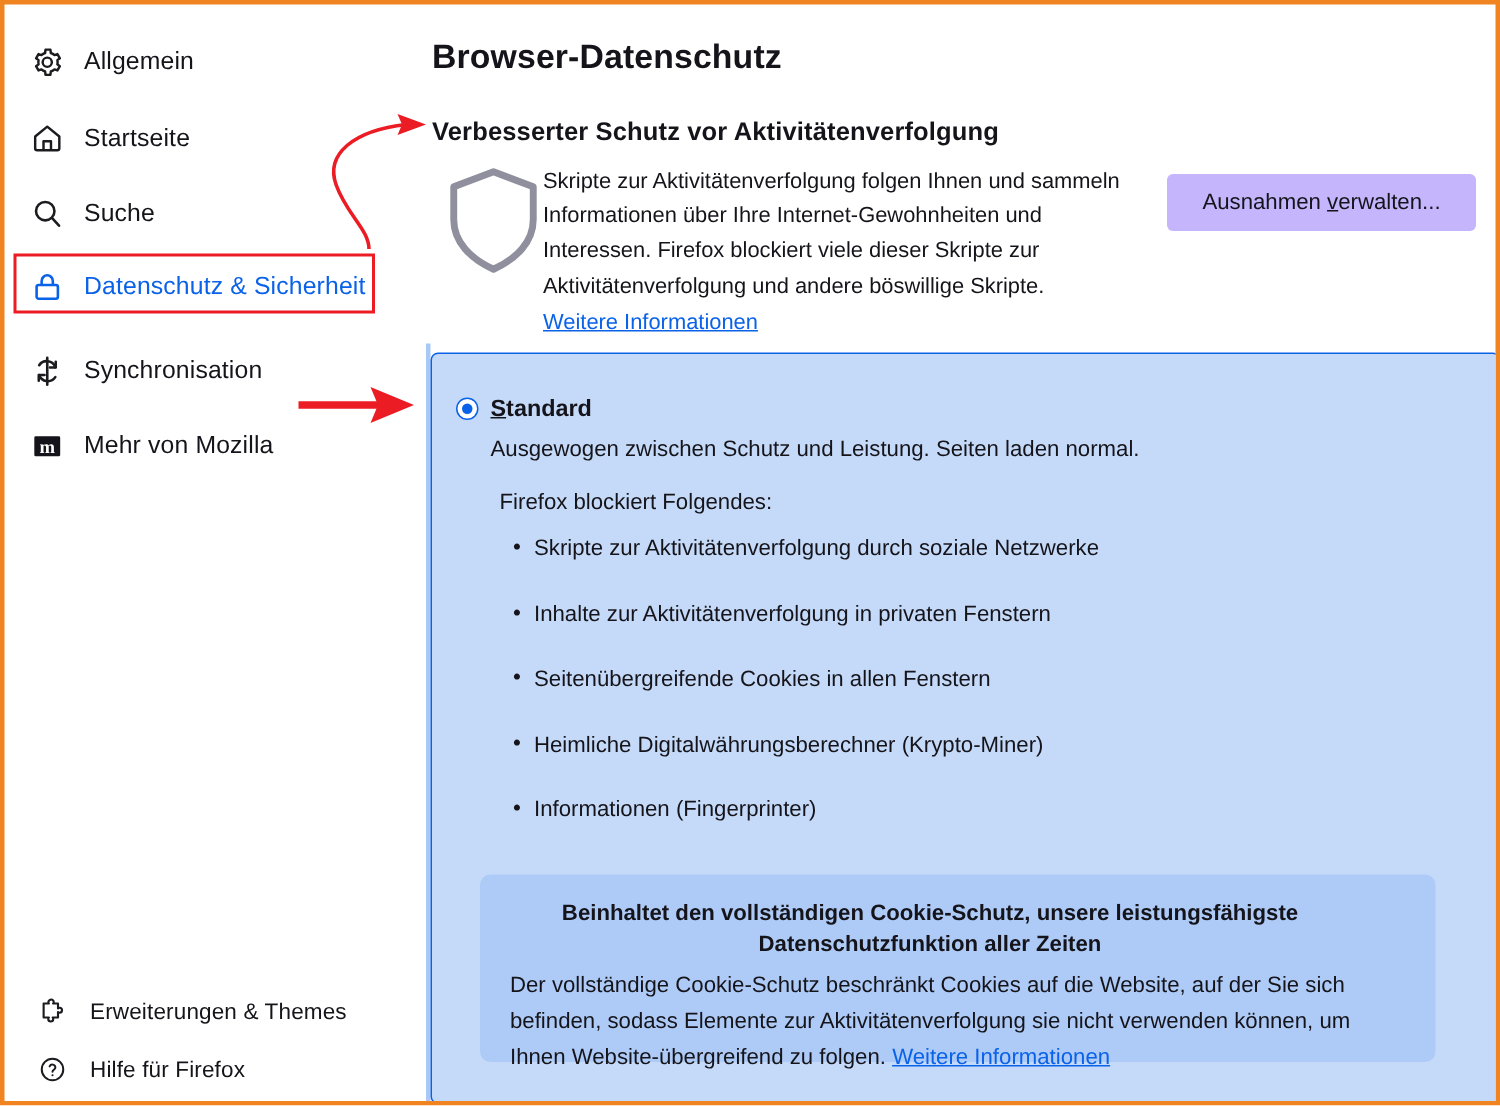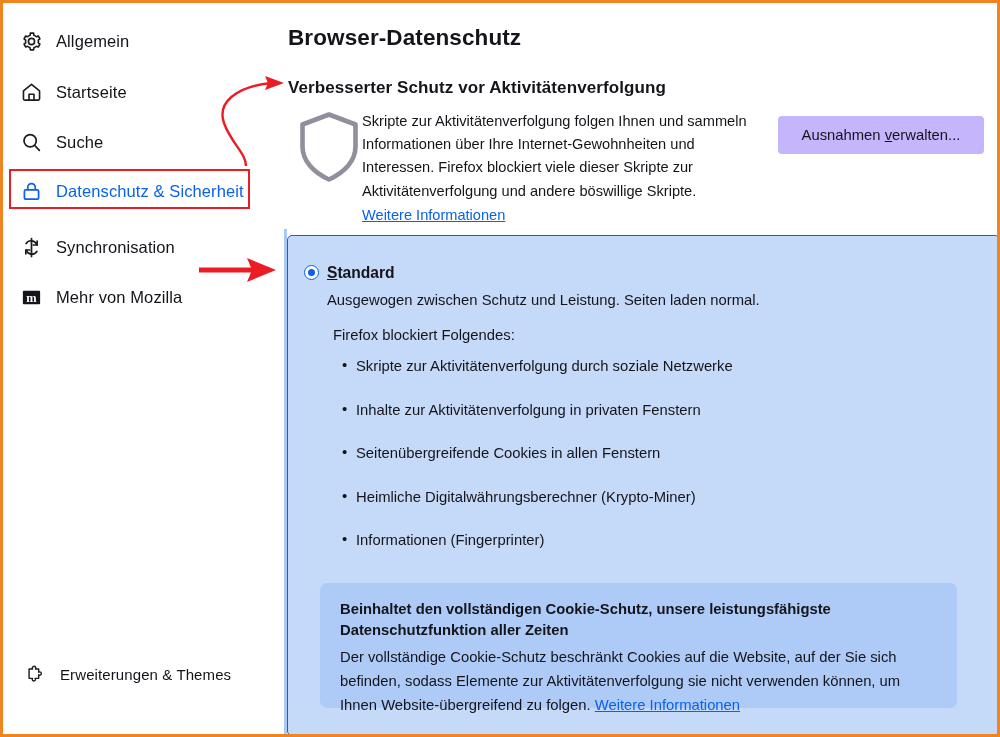--- a/index.html
+++ b/index.html
@@ -258,20 +258,21 @@
     background: #aecbf7;
     border-radius: 7px;
     padding: 16px 20px 0 20px;
   }
   #cookie-title {
     font-size: 14.8px;
     font-weight: 700;
     line-height: 21px;
     color: #15141a;
     width: 560px;
+    text-align: center;
   }
   #cookie-body {
     margin-top: 4px;
     font-size: 14.8px;
     line-height: 24px;
     color: #15141a;
     width: 600px;
   }
   #cookie-learn-more {
     color: #0a62e8;
@@ -358,20 +359,30 @@
 
     <div class="nav-item" id="nav-erweiterungen">
       <span class="nav-icon">
         <svg width="20" height="20" viewBox="0 0 24 24" fill="none" stroke="#1c1b1f" stroke-width="1.7" stroke-linejoin="round">
           <path d="M9.6 3.4a2 2 0 0 1 3.4 1.4c0 .5-.2.9-.5 1.2h3.9v3.9c.3-.3.7-.5 1.2-.5a2 2 0 0 1 0 4c-.5 0-.9-.2-1.2-.5v4.3h-4.3c.3.3.5.7.5 1.2a2 2 0 0 1-4 0c0-.5.2-.9.5-1.2H4.9V6h4.2a1.7 1.7 0 0 1 .5-2.6z"></path>
         </svg>
       </span>
       <span class="nav-label">Erweiterungen &amp; Themes</span>
     </div>
 
+    <div class="nav-item" id="nav-hilfe">
+      <span class="nav-icon">
+        <svg width="20" height="20" viewBox="0 0 24 24" fill="none" stroke="#1c1b1f" stroke-width="1.6">
+          <circle cx="12" cy="12" r="8.6"></circle>
+          <path d="M9.7 9.5a2.4 2.4 0 0 1 4.6.9c0 1.6-2.3 1.9-2.3 3.3" stroke-linecap="round"></path>
+          <circle cx="12" cy="16.6" r=".85" fill="#1c1b1f" stroke="none"></circle>
+        </svg>
+      </span>
+      <span class="nav-label">Hilfe für Firefox</span>
+    </div>
 
     <div id="sidebar-highlight"></div>
   </div>
 
   <div id="divider"></div>
 
   <div id="content">
 
     <div id="page-title">Browser-Datenschutz</div>
     <div id="section-heading">Verbesserter Schutz vor Aktivitätenverfolgung</div>

